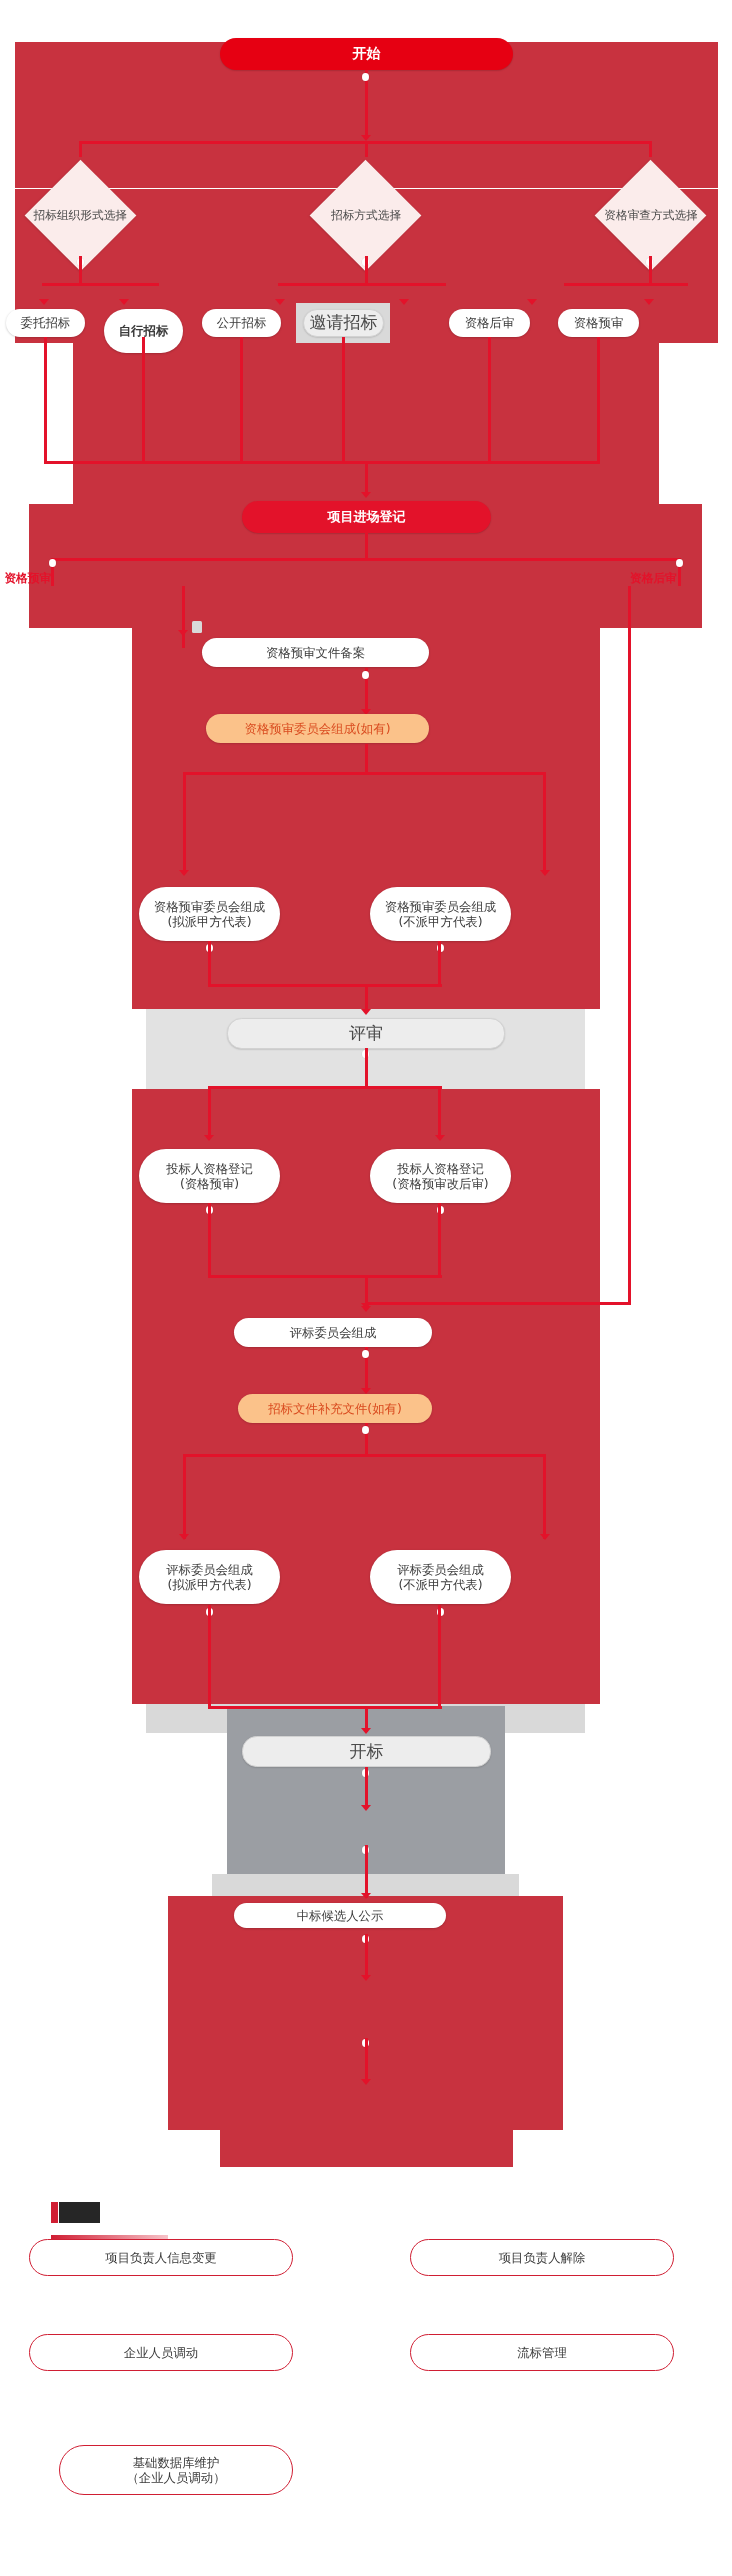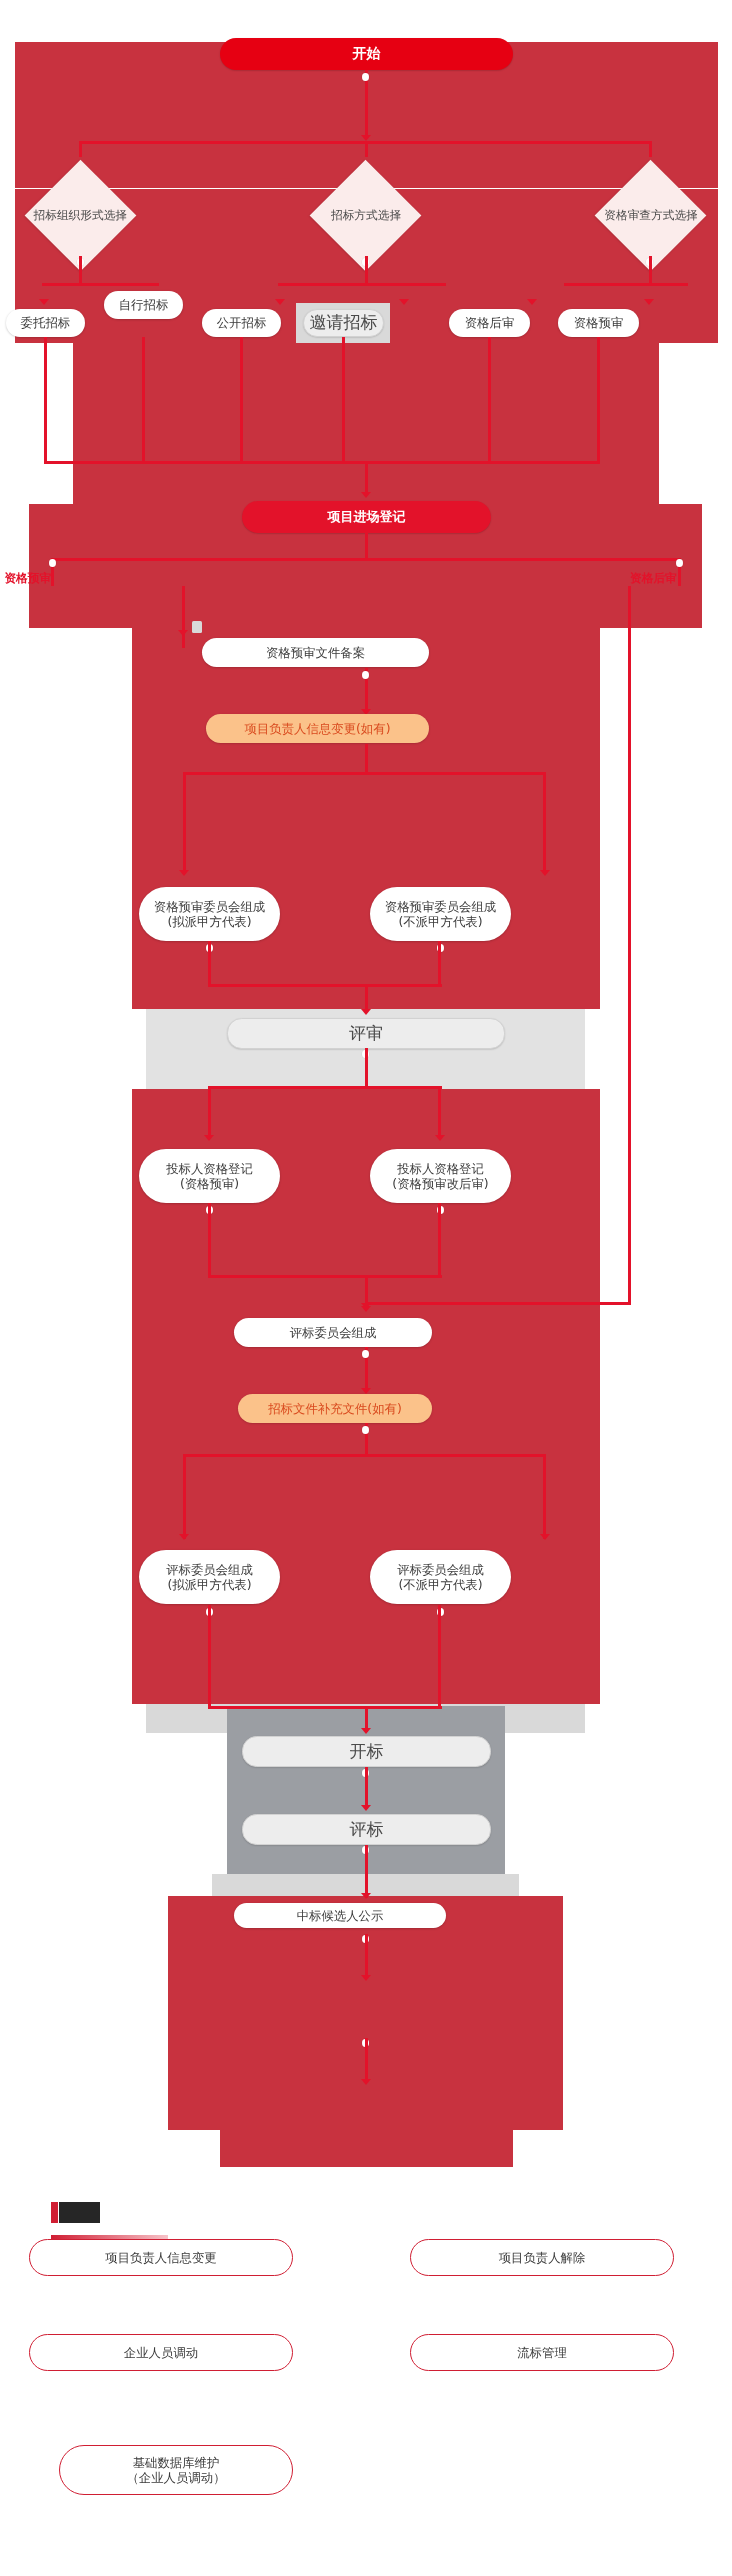--- a/index.html
+++ b/index.html
@@ -201,21 +201,21 @@
   <div class="conn" style="left:278px; top:283px; width:168px; height:2.9px;"></div>
   <div class="conn" style="left:564px; top:283px; width:124px; height:2.9px;"></div>
   <div class="arrow" style="left:39px;  top:299px;"></div>
   <div class="arrow" style="left:119px; top:299px;"></div>
   <div class="arrow" style="left:275px; top:299px;"></div>
   <div class="arrow" style="left:399px; top:299px;"></div>
   <div class="arrow" style="left:527px; top:299px;"></div>
   <div class="arrow" style="left:644px; top:299px;"></div>
 
   <div class="node pill v-white" style="left:5.9px;   top:309px; width:79px; height:28px;">委托招标</div>
-  <div class="node pill v-white" style="left:104px; top:291px; width:79px; height:28px;">自行招标</div>
+  <div class="node pill v-white" style="left:104px; top:309px; width:79px; height:44px;font-weight:bold;">自行招标</div>
   <div class="node pill v-white" style="left:202px; top:309px; width:79px; height:28px;">公开招标</div>
 
   <div class="band band-grey" style="left:296px; top:303px; width:94px; height:40px;"></div>
   <div class="node pill v-grey" style="left:303px; top:309px; width:81px; height:28px;">邀请招标</div>
   <div class="node pill v-white" style="left:449px; top:309px; width:81px; height:28px;">资格后审</div>
   <div class="node pill v-white" style="left:558px; top:309px; width:81px; height:28px;">资格预审</div>
 
   <div class="conn" style="left:44px;  top:337px; width:2.9px; height:124px;"></div>
   <div class="conn" style="left:142px; top:337px; width:2.9px; height:124px;"></div>
   <div class="conn" style="left:240px; top:337px; width:2.9px; height:124px;"></div>
@@ -246,21 +246,21 @@
   <div class="conn" style="left:365px; top:1302px; width:266px; height:2.9px;"></div>
   <div class="arrow" style="left:361px; top:1303px;"></div>
 
   <div class="band band-grey" style="left:192px; top:621px; width:10.2px; height:11.7px; border-radius:1.5px;"></div>
 
   <div class="node pill v-white" style="left:202px; top:638px; width:227px; height:29px;">资格预审文件备案</div>
   <div class="conn" style="left:365px; top:668px; width:2.9px; height:45px;"></div>
   <div class="dot" style="left:362px; top:671px;"></div>
   <div class="arrow" style="left:361px; top:709px;"></div>
 
-  <div class="node pill v-orange" style="left:206px; top:714px; width:223px; height:29px;">项目负责人信息变更(如有)</div>
+  <div class="node pill v-orange" style="left:206px; top:714px; width:223px; height:29px;">资格预审委员会组成(如有)</div>
 
   <div class="conn" style="left:365px; top:744px; width:2.9px; height:29px;"></div>
   <div class="conn" style="left:183px; top:772px; width:363px; height:2.9px;"></div>
   <div class="conn" style="left:183px; top:772px; width:2.9px; height:102px;"></div>
   <div class="conn" style="left:543px; top:772px; width:2.9px; height:102px;"></div>
   <div class="arrow" style="left:179px; top:870px;"></div>
   <div class="arrow" style="left:540px; top:870px;"></div>
 
   <div class="node pill v-white" style="left:139px; top:887px; width:141px; height:54px;">资格预审委员会组成
 (拟派甲方代表)</div>
@@ -323,21 +323,20 @@
   <div class="conn" style="left:438px; top:1605px; width:2.9px; height:102px;"></div>
   <div class="conn" style="left:208px; top:1706px; width:234px; height:2.9px;"></div>
   <div class="conn" style="left:365px; top:1706px; width:2.9px; height:26px;"></div>
   <div class="arrow" style="left:361px; top:1728px;"></div>
 
   <div class="node rrect v-grey" style="left:242px; top:1736px; width:249px; height:31px; border-radius:14.6px;">开标</div>
   <div class="dot" style="left:362px; top:1769px;"></div>
   <div class="conn" style="left:365px; top:1767px; width:2.9px; height:42px;"></div>
   <div class="arrow" style="left:361px; top:1805px;"></div>
 
-  <div class="node rrect v-grey" style="left:242px; top:1814px; width:249px; height:31px; border-radius:14.6px;">评标</div>
   <div class="dot" style="left:362px; top:1846px;"></div>
   <div class="conn" style="left:365px; top:1845px; width:2.9px; height:53px;"></div>
   <div class="arrow" style="left:361px; top:1893px;"></div>
 
   <div class="node pill v-white" style="left:234px; top:1903px; width:212px; height:25px;">中标候选人公示</div>
   <div class="dot" style="left:362px; top:1935px;"></div>
   <div class="conn" style="left:365px; top:1934px; width:2.9px; height:45px;"></div>
   <div class="arrow" style="left:361px; top:1975px;"></div>
 
   <div class="dot" style="left:362px; top:2039px;"></div>

